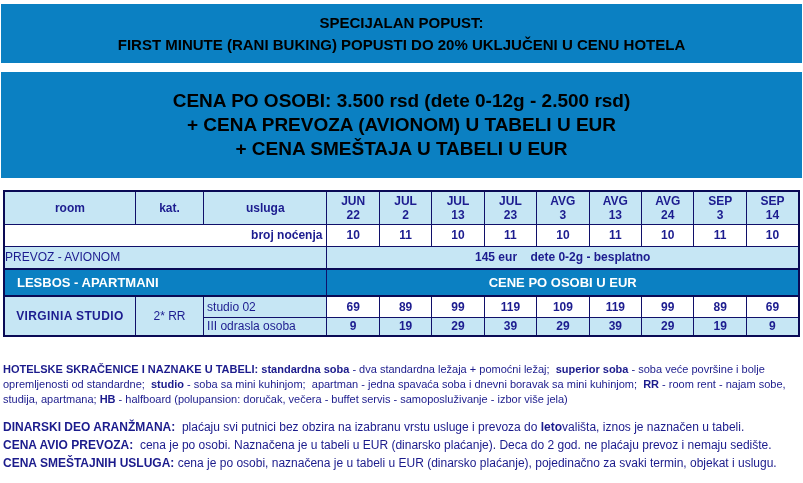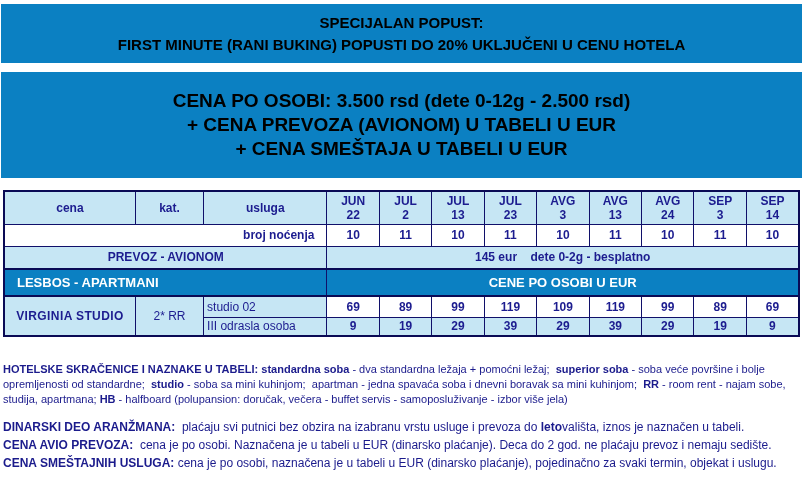--- a/index.html
+++ b/index.html
@@ -14,22 +14,22 @@
 
   
   table.price { border-collapse:collapse; table-layout:fixed; width:797px; margin:10px 0 0 3px;
                 border:2px solid #0a0a55; }
   table.price td { border:1px solid #10106a; font-size:12px; color:#1c1c8f; overflow:hidden; }
   .cell-lt   { background:#c6e6f4; }
   .cell-wh   { background:#ffffff; }
   .hd        { font-weight:bold; text-align:center; }
   .date-cell { font-weight:bold; text-align:center; line-height:14px; }
   .val       { font-weight:bold; text-align:center; }
-  .nights-label { text-align:right; padding-right:12px; font-weight:bold; }
-  .prevoz    { font-weight:bold; text-align:center; }
+  .nights-label { text-align:right; padding-right:4px; font-weight:bold; }
+  .prevoz    { font-weight:normal; text-align:left; }
   .prevoz-val{ font-weight:bold; text-align:center; white-space:pre; }
   tr.bandrow td { background:#0b80c2; color:#ffffff; font-weight:bold; font-size:13px;
                   border-top:2px solid #0a0a55; border-bottom:2px solid #0a0a55; }
   .band-left { padding-left:12px; text-align:left; }
   .band-right{ text-align:center; }
   .hotel-name{ color:#2383b0; font-weight:bold; font-size:14px; text-align:center; letter-spacing:.4px; }
   .kat       { font-weight:normal; text-align:center; font-size:13px; }
   .usluga-cell { text-align:left; padding-left:3px; }
 
   
@@ -57,21 +57,21 @@
 
   <table class="price">
     <colgroup>
       <col style="width:131px">
         <col style="width:68px">
         <col style="width:123px">
       <col span="9" style="width:52.3px">
     </colgroup>
     <tbody>
       <tr style="height:33px">
-        <td class="cell-lt hd">cena</td>
+        <td class="cell-lt hd">room</td>
         <td class="cell-lt hd">kat.</td>
         <td class="cell-lt hd">usluga</td>
         <td class="cell-lt date-cell">
             <div>JUN</div>
             <div>22</div>
           </td>
         <td class="cell-lt date-cell">
             <div>JUL</div>
             <div>2</div>
           </td>

